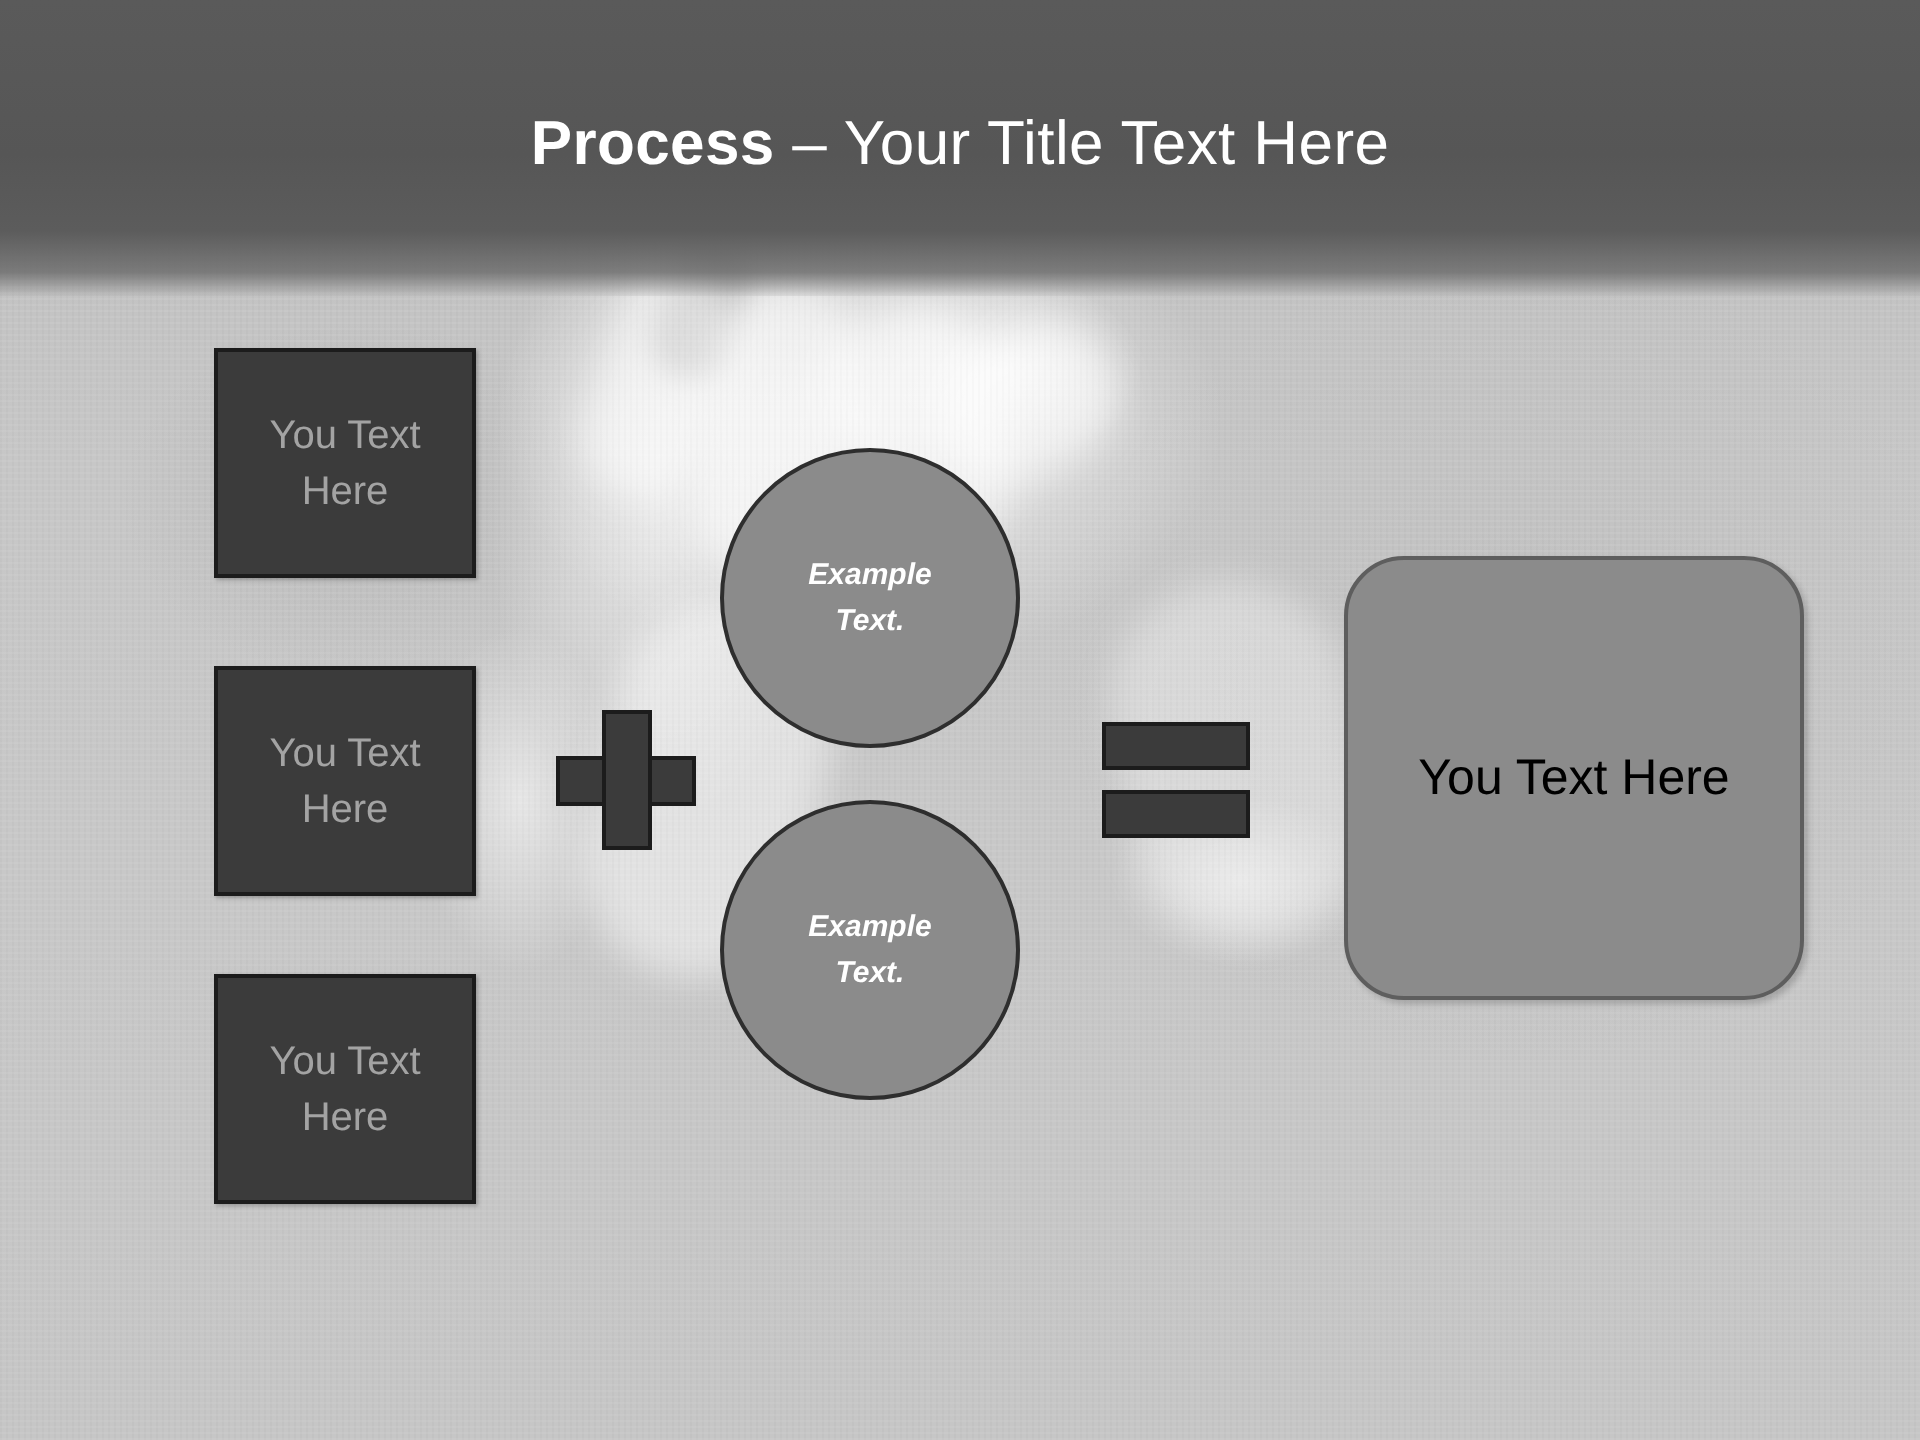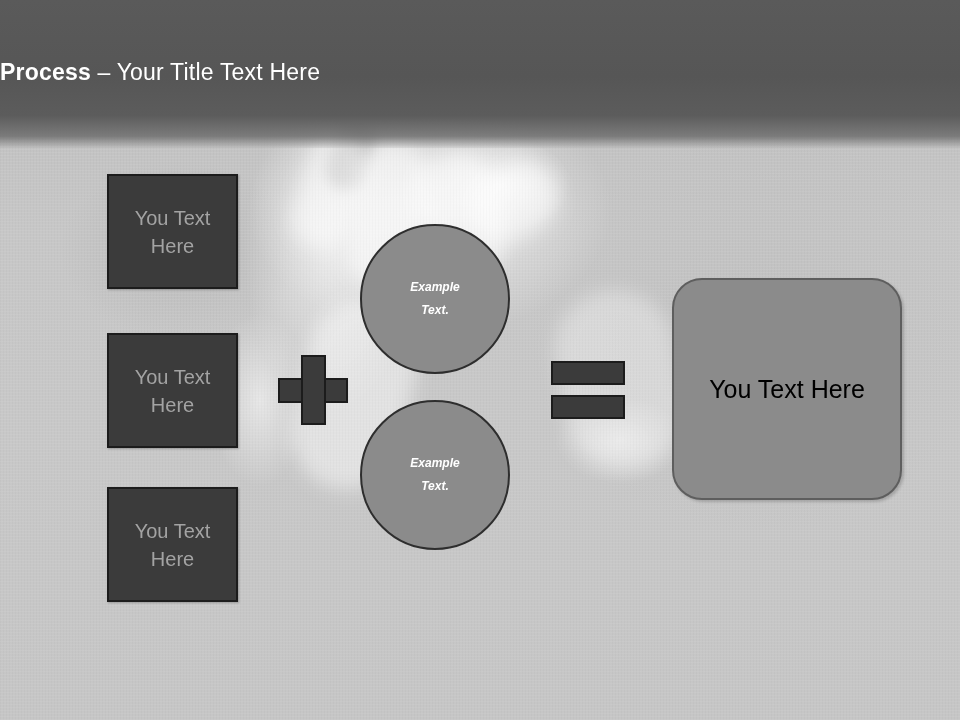--- a/index.html
+++ b/index.html
@@ -80,23 +80,23 @@
         #565656 52%,
         #5c5c5c 78%,
         rgba(110,110,110,0.85) 92%,
         rgba(175,175,175,0.25) 100%);
   }
   .title {
     position: absolute;
     left: 0;
     top: 50px;
     width: 960px;
-    text-align: left;
+    text-align: center;
     color: #ffffff;
-    font-size: 23px;
+    font-size: 31px;
     line-height: 44px;
     letter-spacing: .2px;
     white-space: nowrap;
   }
   .title .strong { font-weight: bold; }
   .title .rest   { font-weight: normal; }
 
   
   .text-box {
     position: absolute;
@@ -144,21 +144,21 @@
   
   .circle {
     position: absolute;
     width: 150px;
     height: 150px;
     border-radius: 50%;
     background: #8b8b8b;
     border: 2px solid #2e2e2e;
     box-sizing: border-box;
     color: #ffffff;
-    font-size: 12px;
+    font-size: 15px;
     font-weight: bold;
     font-style: italic;
     line-height: 23px;
     text-align: center;
     display: flex;
     align-items: center;
     justify-content: center;
   }
   .circle1 { left: 360px; top: 224px; }
   .circle2 { left: 360px; top: 400px; }

